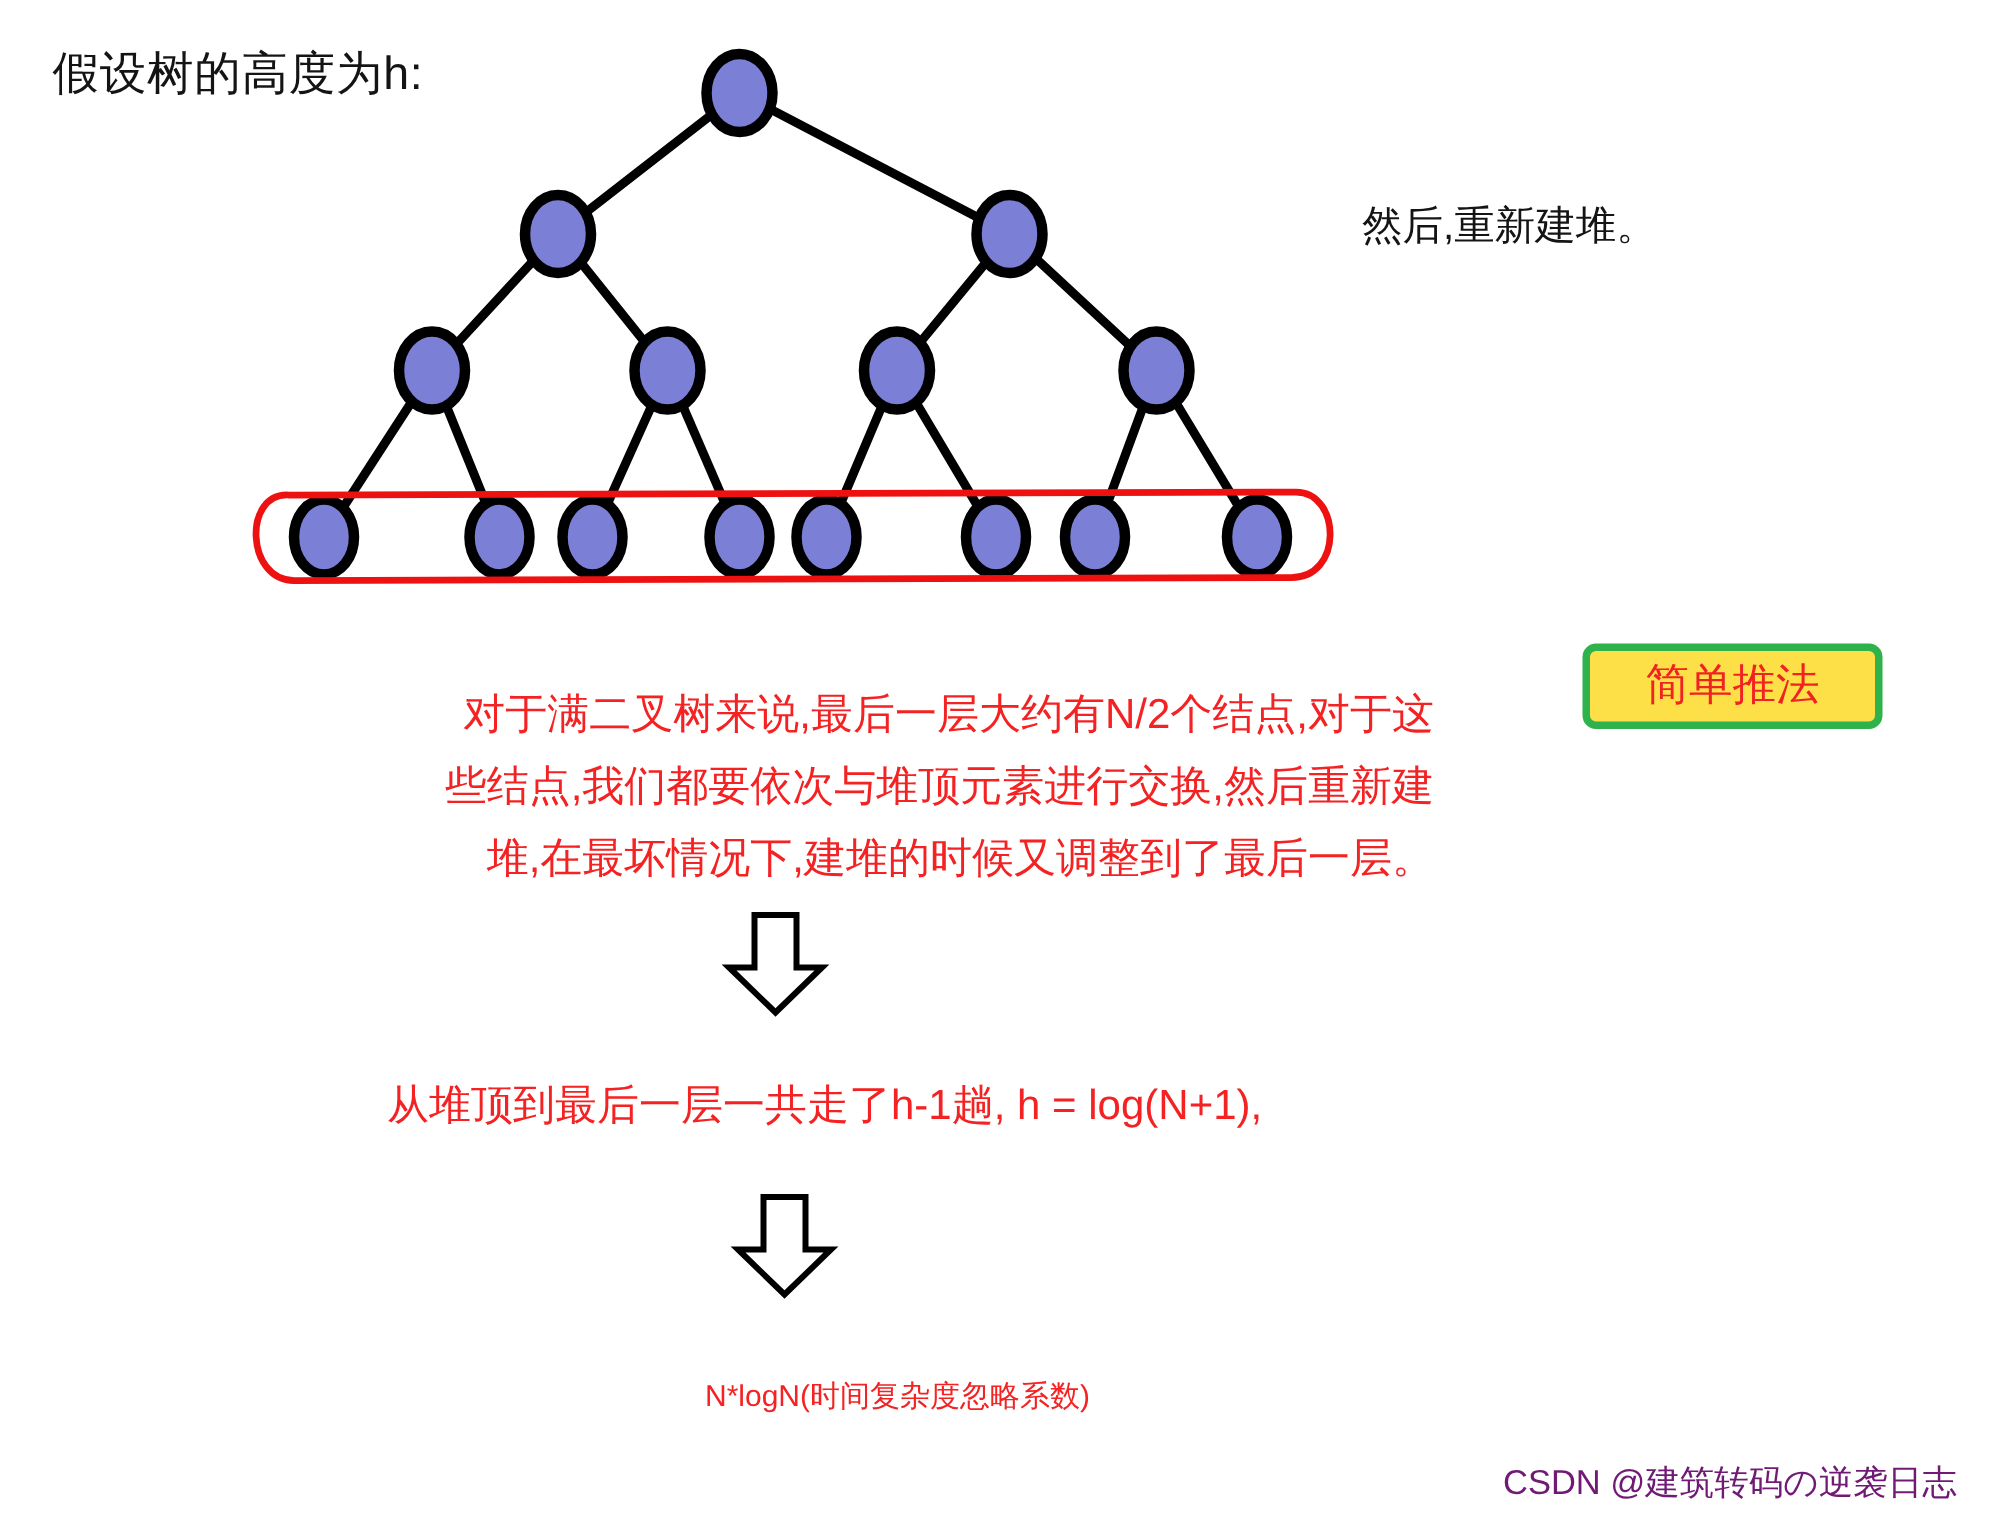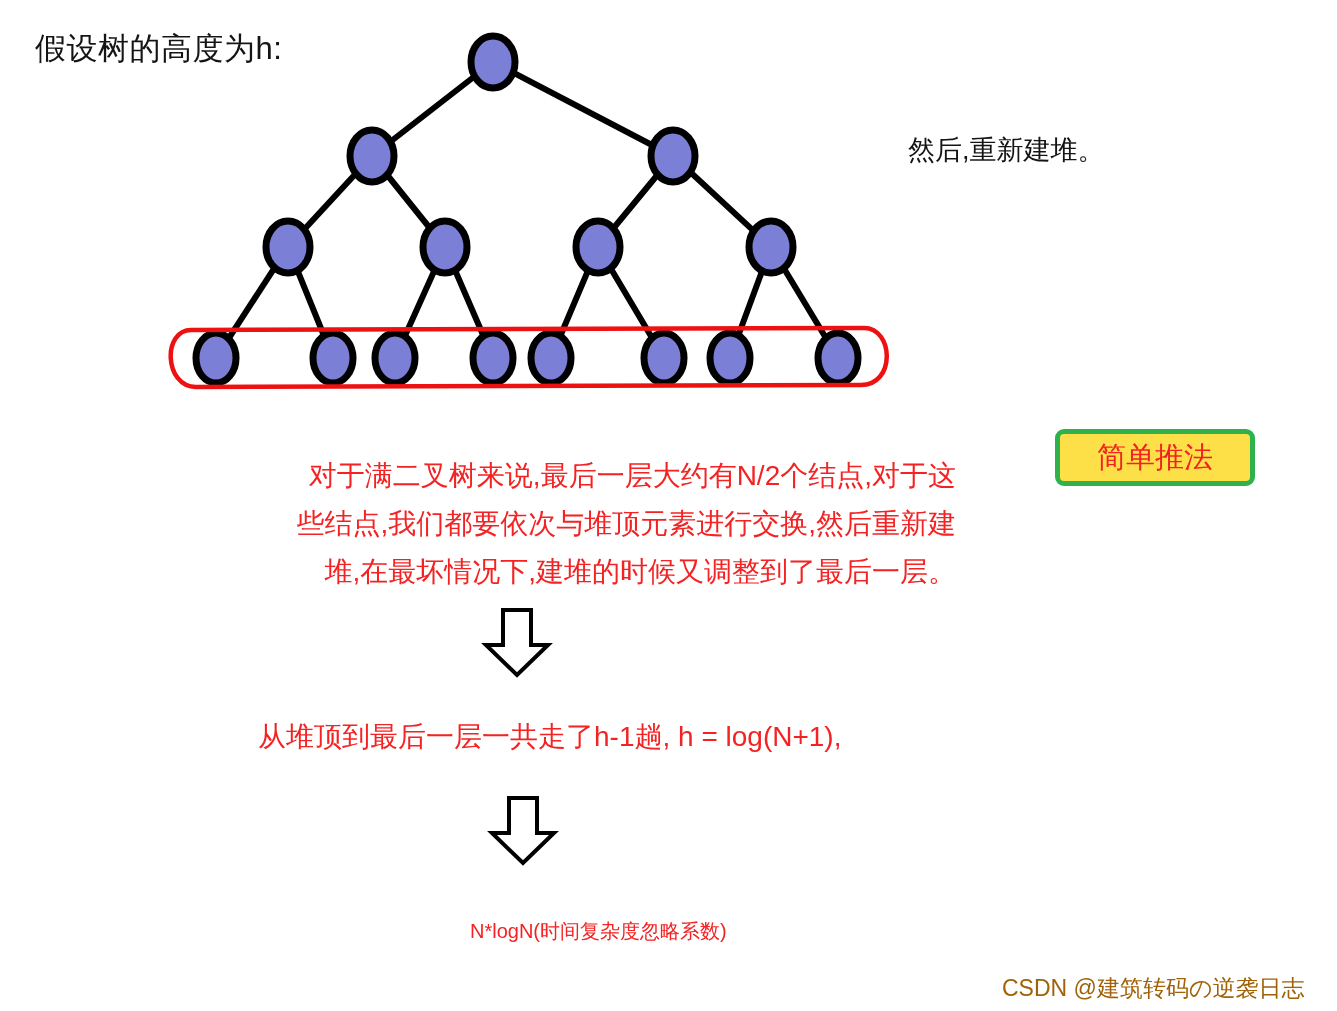--- a/index.html
+++ b/index.html
@@ -102,21 +102,21 @@
     color: #F42222;
     white-space: nowrap;
   }
 
   
   #watermark {
     left: 1002px;
     top: 974px;
     font-size: 23px;
     line-height: 28px;
-    color: #a16207;
+    color: #701a75;
     white-space: nowrap;
     user-select: none;
   }
 </style>
 </head>
 <body>
 
 <svg id="canvas" xmlns="http://www.w3.org/2000/svg" viewBox="0 0 1337 1011">
 
   <g id="tree-edges">

